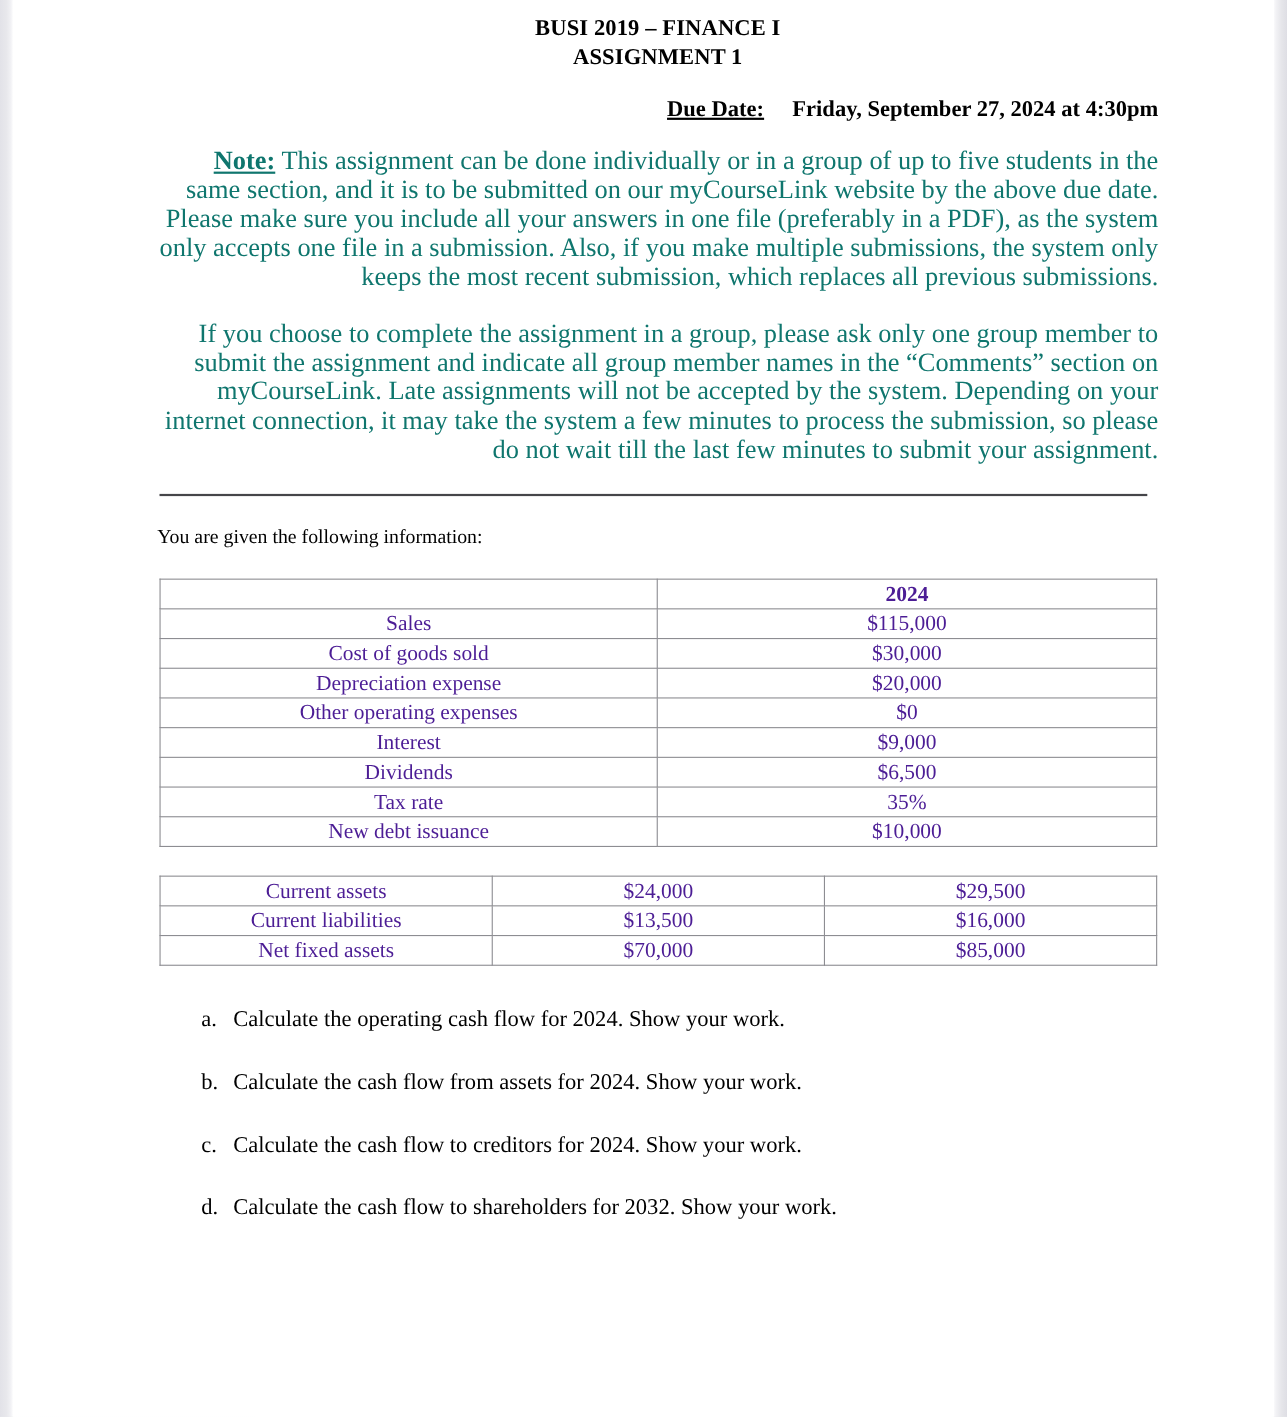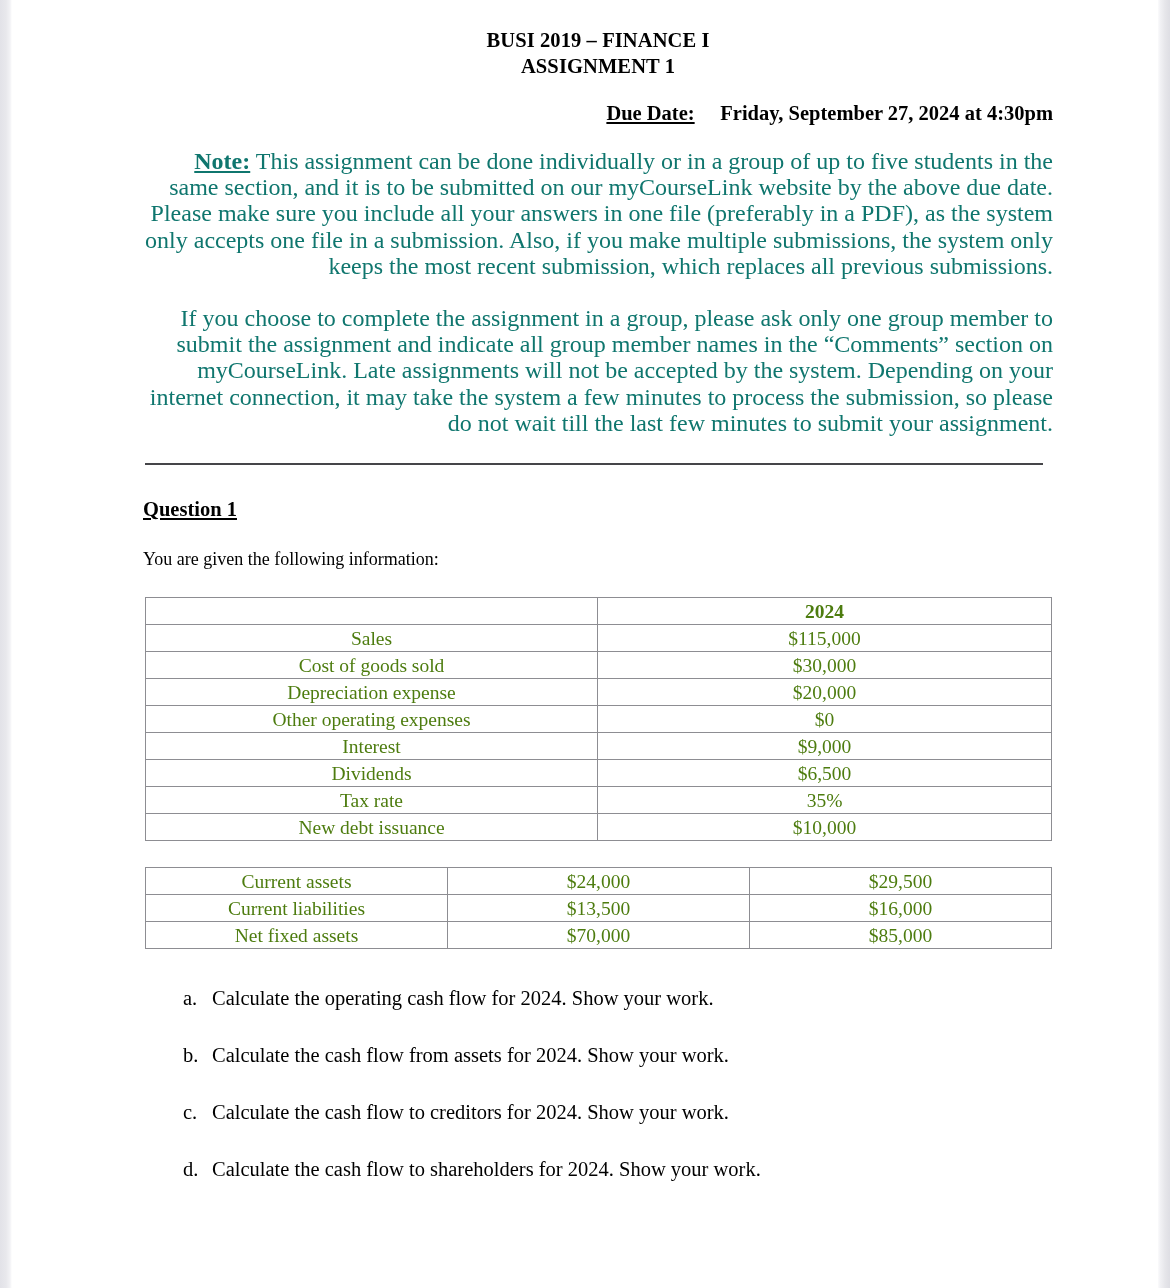--- a/index.html
+++ b/index.html
@@ -37,21 +37,21 @@
   .content {
     position: absolute;
     left: 131px;
     top: 0;
     width: 910px;
   }
 
   
   .title-block {
     text-align: center;
-    padding-top: 27px;
+    padding-top: 13px;
     font-weight: bold;
     font-size: 20.5px;
     line-height: 26px;
     color: #000;
     letter-spacing: 0.1px;
   }
   .title-line { display: block; }
 
   
   .due-row {
@@ -97,21 +97,21 @@
     margin-top: 24px;
     font-size: 18px;
     line-height: 26px;
   }
 
   
   table.fin {
     border-collapse: collapse;
     table-layout: fixed;
     font-size: 19.5px;
-    color: #4d7c0f;
+    color: #4c1d95;
   }
   table.fin td {
     border: 1px solid #8d8d92;
     height: 26px;
     padding: 0 6px;
     text-align: center;
     vertical-align: middle;
     line-height: 23px;
   }
   td.lbl { font-weight: normal; }
@@ -156,21 +156,20 @@
       </div>
 
       <div class="due-row"><span class="u">Due Date:</span>     <span>Friday, September 27, 2024 at 4:30pm</span></div>
 
       <div class="para"><span class="lead-bold">Note:</span><span> This assignment can be done individually or in a group of up to five students in the same section, and it is to be submitted on our myCourseLink website by the above due date. Please make sure you include all your answers in one file (preferably in a PDF), as the system only accepts one file in a submission. Also, if you make multiple submissions, the system only keeps the most recent submission, which replaces all previous submissions.</span></div>
 
       <div class="para tight">If you choose to complete the assignment in a group, please ask only one group member to submit the assignment and indicate all group member names in the “Comments” section on myCourseLink. Late assignments will not be accepted by the system. Depending on your internet connection, it may take the system a few minutes to process the submission, so please do not wait till the last few minutes to submit your assignment.</div>
 
       <div class="divider"></div>
 
-      <div class="q-heading">Question 1</div>
       <div class="q-intro">You are given the following information:</div>
 
       <table class="fin" id="table-one">
         <colgroup>
           <col style="width:452px">
           <col style="width:454px">
         </colgroup>
         <tbody>
           <tr>
             <td class="yr"></td>
@@ -244,19 +243,19 @@
         <li>
           <span class="marker">b.</span>
           <span>Calculate the cash flow from assets for 2024. Show your work.</span>
         </li>
         <li>
           <span class="marker">c.</span>
           <span>Calculate the cash flow to creditors for 2024. Show your work.</span>
         </li>
         <li>
           <span class="marker">d.</span>
-          <span>Calculate the cash flow to shareholders for 2024. Show your work.</span>
+          <span>Calculate the cash flow to shareholders for 2032. Show your work.</span>
         </li>
       </ol>
 
     </div>
   </div>
 </div>
 
 </body></html>

